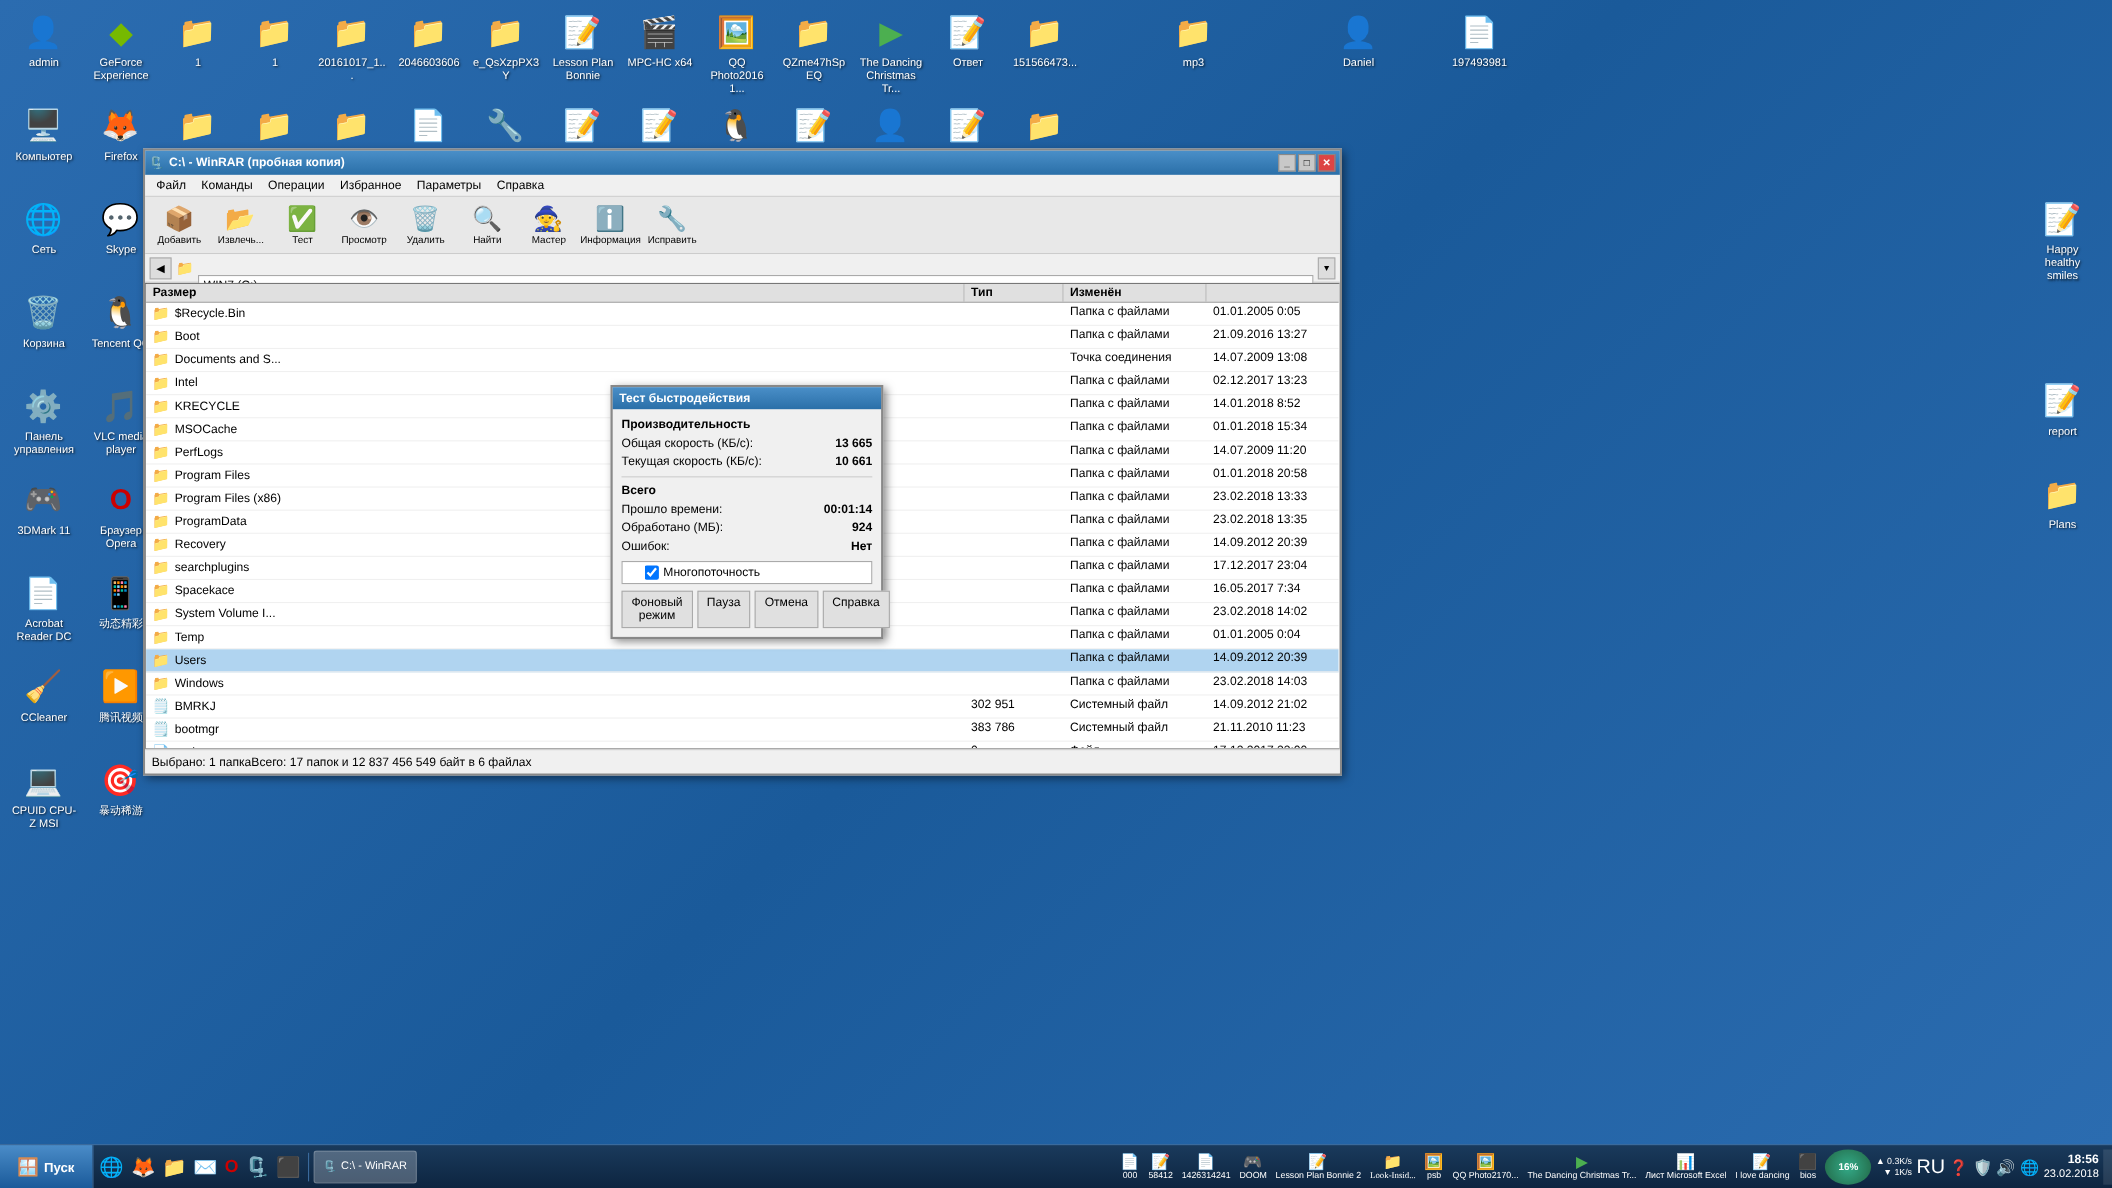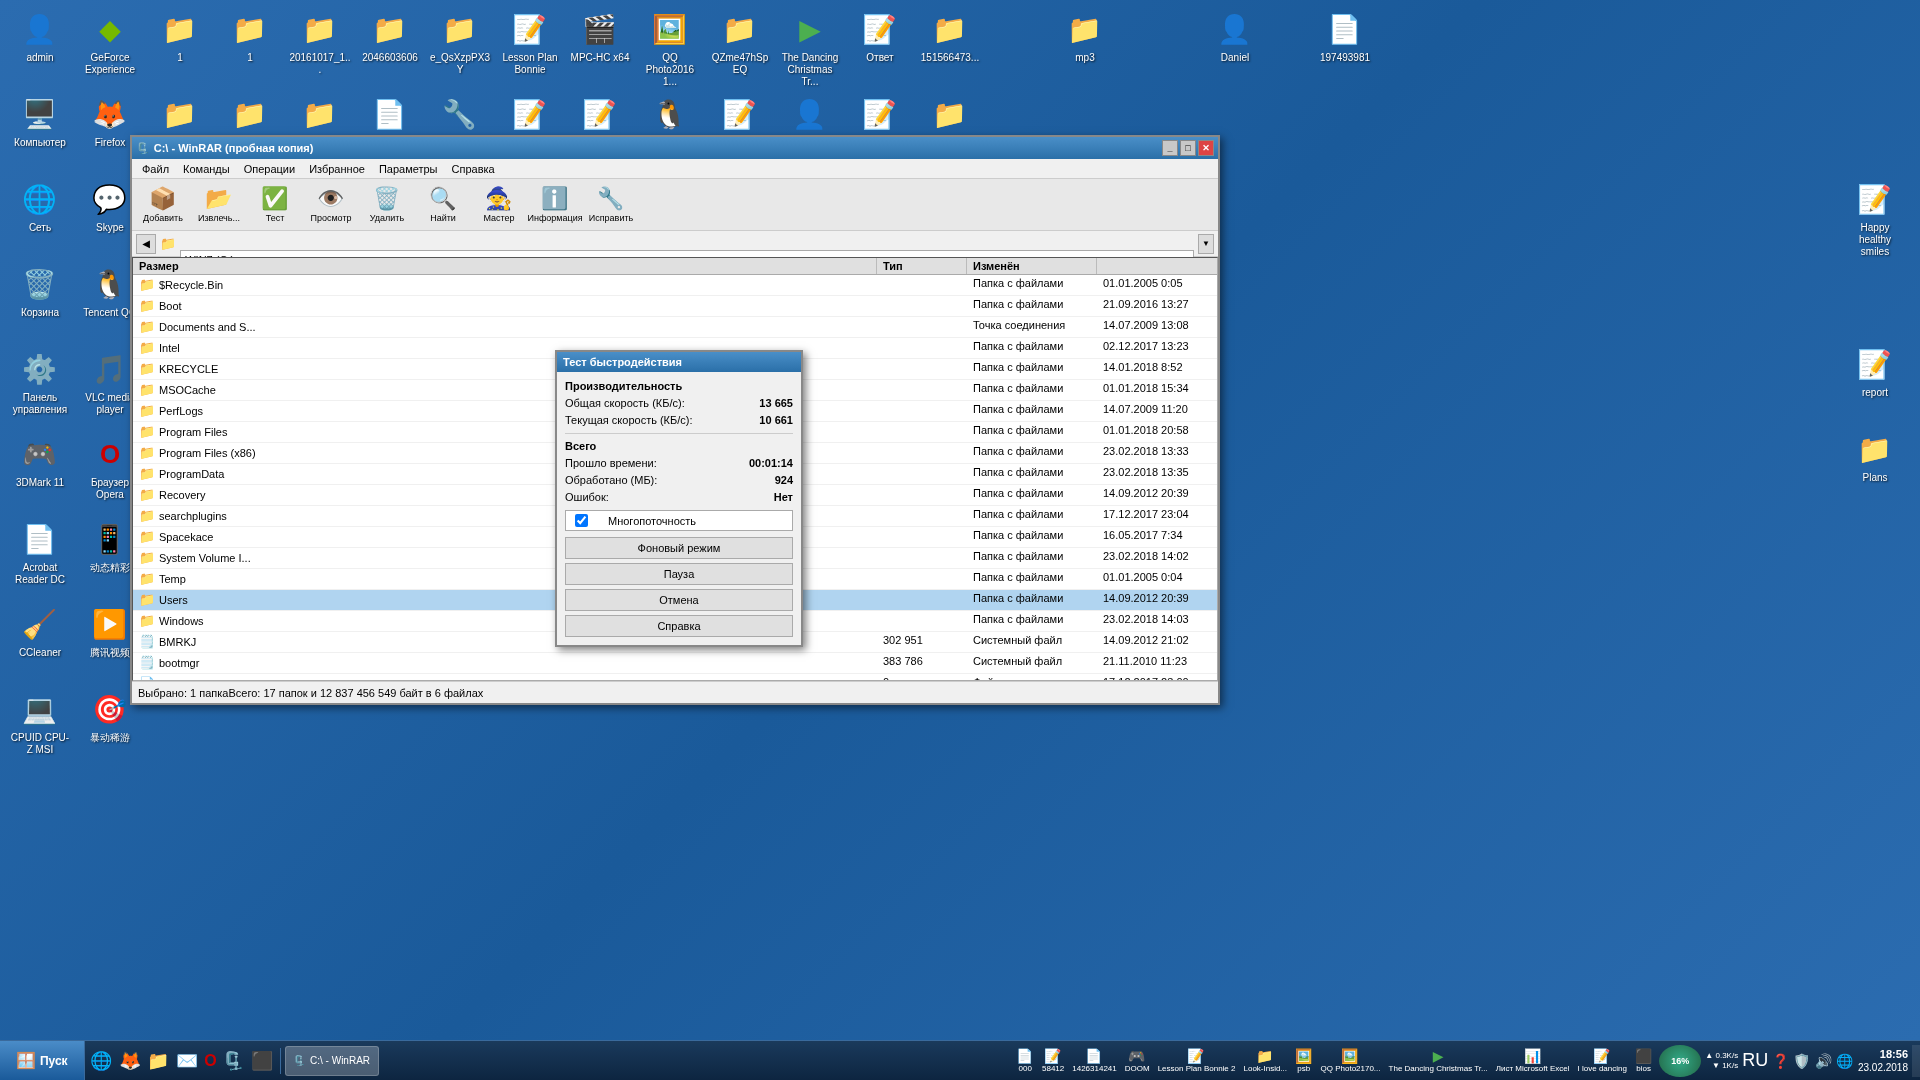--- a/index.html
+++ b/index.html
@@ -350,30 +350,30 @@
 
     .dialog-divider {
       height: 1px;
       background: #ccc;
       margin: 6px 0;
     }
 
     .dialog-checkbox {
       display: flex;
       align-items: center;
-      gap: 20px;
+      gap: 4px;
       margin: 6px 0;
       border: 1px solid #aaa;
-      padding: 3px 9px;
+      padding: 3px 20px;
       background: white;
     }
 
     .dialog-buttons {
       display: grid;
-      grid-template-columns: 1fr;
+      grid-template-columns: 1fr 1fr 1fr 1fr;
       gap: 4px;
       margin-top: 4px;
     }
 
     .dialog-btn {
       padding: 4px 8px;
       background: #e0e0e0;
       border: 1px solid #aaa;
       cursor: pointer;
       font-size: 11px;
@@ -967,21 +967,21 @@
     <div style="display:flex;flex-direction:column;align-items:center;cursor:pointer;padding:1px 3px;">
       <span style="font-size:14px;">🎮</span>
       <span style="color:white;font-size:8px;">DOOM</span>
     </div>
     <div style="display:flex;flex-direction:column;align-items:center;cursor:pointer;padding:1px 3px;">
       <span style="font-size:14px;">📝</span>
       <span style="color:white;font-size:8px;">Lesson Plan Bonnie 2</span>
     </div>
     <div style="display:flex;flex-direction:column;align-items:center;cursor:pointer;padding:1px 3px;">
       <span style="font-size:14px;">📁</span>
-      <span style="color:white;font-size:8px;">Look-Insid...</span>
+      <span style="color:white;font-size:8px;font-family:Liberation Serif, serif;">Look-Insid...</span>
     </div>
     <div style="display:flex;flex-direction:column;align-items:center;cursor:pointer;padding:1px 3px;">
       <span style="font-size:14px;">🖼️</span>
       <span style="color:white;font-size:8px;">psb</span>
     </div>
     <div style="display:flex;flex-direction:column;align-items:center;cursor:pointer;padding:1px 3px;">
       <span style="font-size:14px;">🖼️</span>
       <span style="color:white;font-size:8px;">QQ Photo2170...</span>
     </div>
     <div style="display:flex;flex-direction:column;align-items:center;cursor:pointer;padding:1px 3px;">

